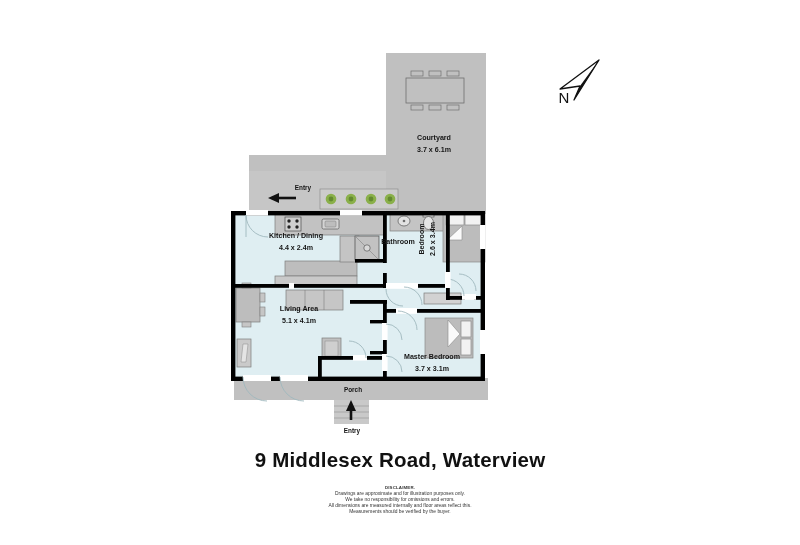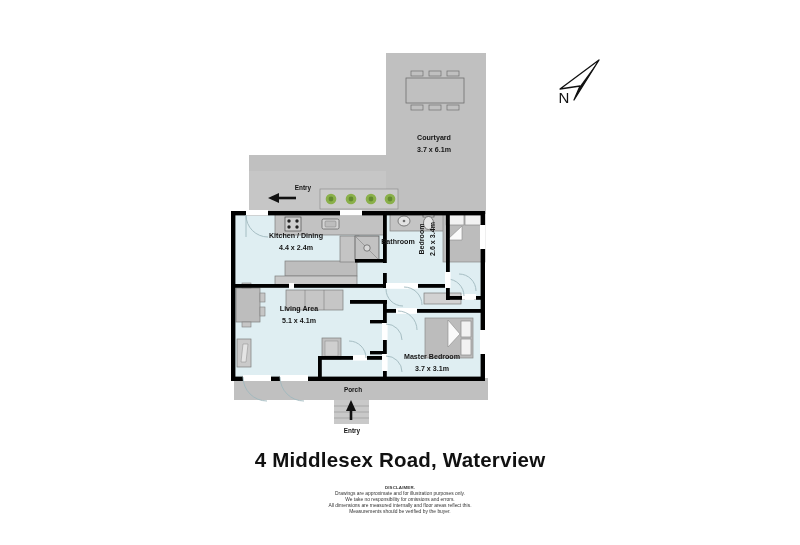--- a/index.html
+++ b/index.html
@@ -352,21 +352,21 @@
 
     <g>
       <path d="M599 60 L574 100 L580 86 L560 89 Z" fill="#ffffff" stroke="#111111" stroke-width="1.3" stroke-linejoin="round"></path>
       <path d="M599 60 L574 100 L580 86 Z" fill="#111111"></path>
       <text class="txt-north" x="564" y="99">N</text>
     </g>
 
   </svg>
 
   <div id="title-block">
-    <div id="plan-title">4 Middlesex Road, Waterview</div>
+    <div id="plan-title">9 Middlesex Road, Waterview</div>
   </div>
 
   <div id="disclaimer-block">
     <div class="disclaimer-head">DISCLAIMER.</div>
     <div class="disclaimer-line">Drawings are approximate and for illustration purposes only.</div>
     <div class="disclaimer-line">We take no responsibility for omissions and errors.</div>
     <div class="disclaimer-line">All dimensions are measured internally and floor areas reflect this.</div>
     <div class="disclaimer-line">Measurements should be verified by the buyer.</div>
   </div>
 

